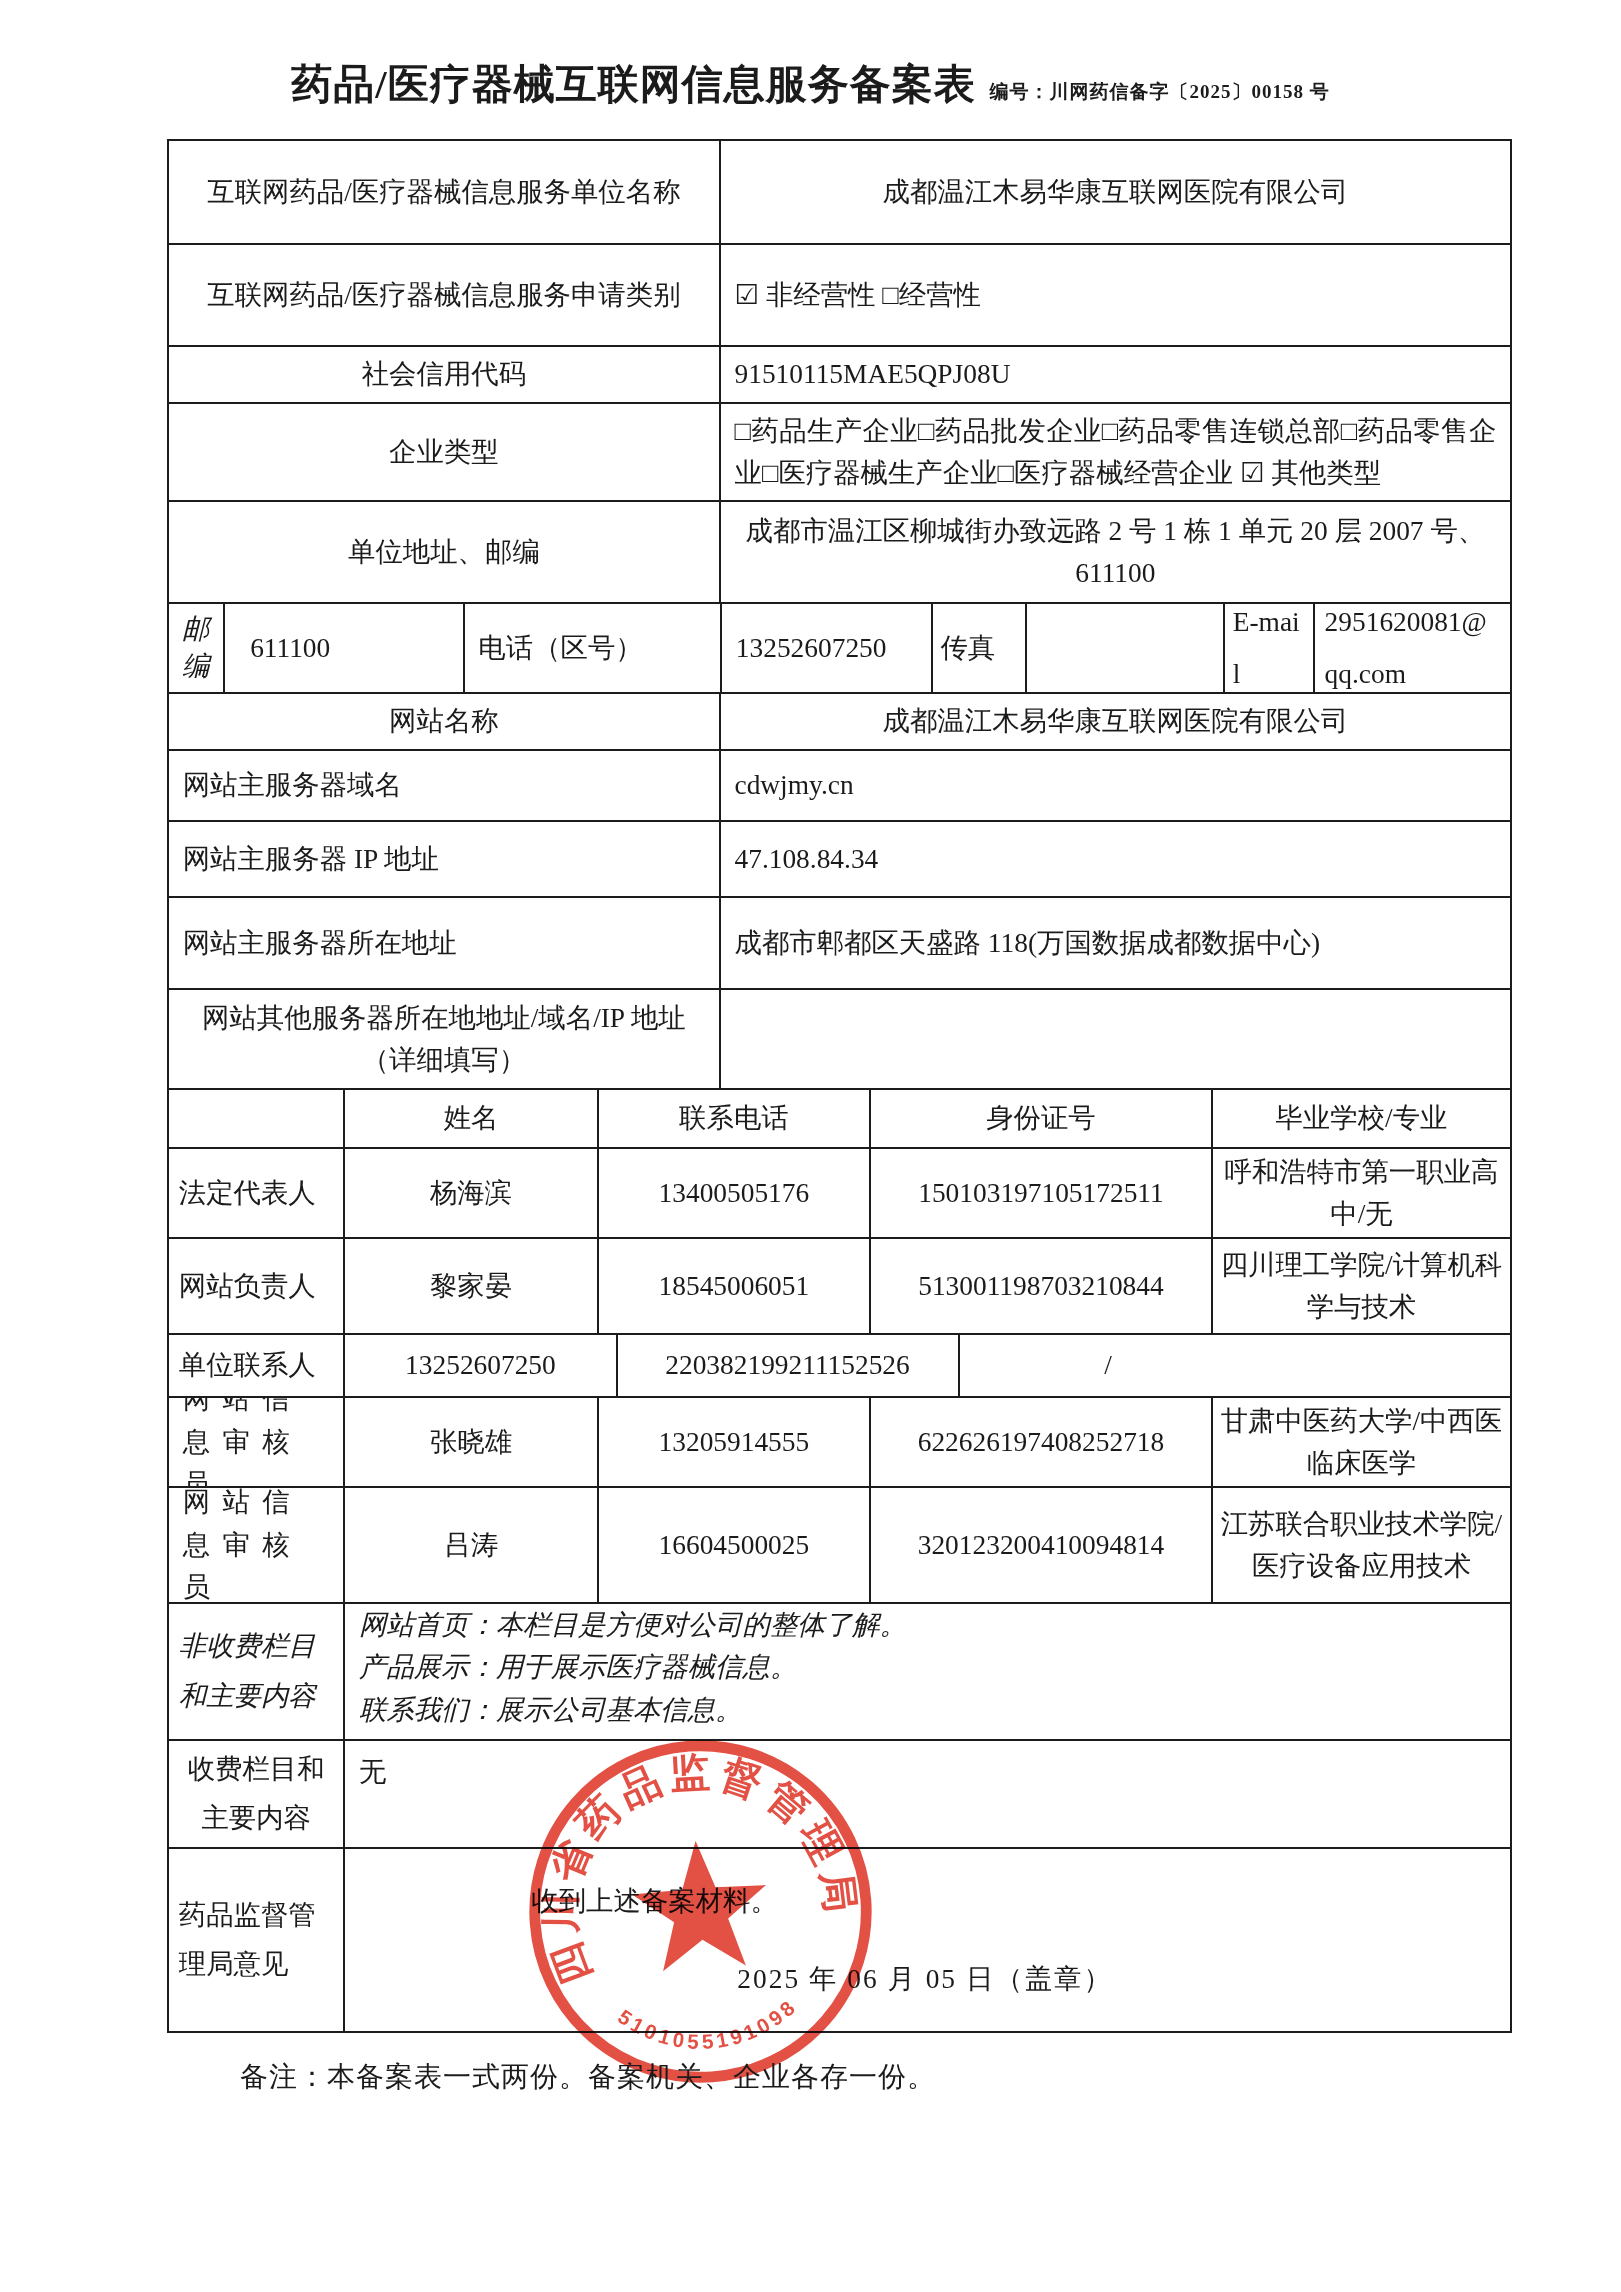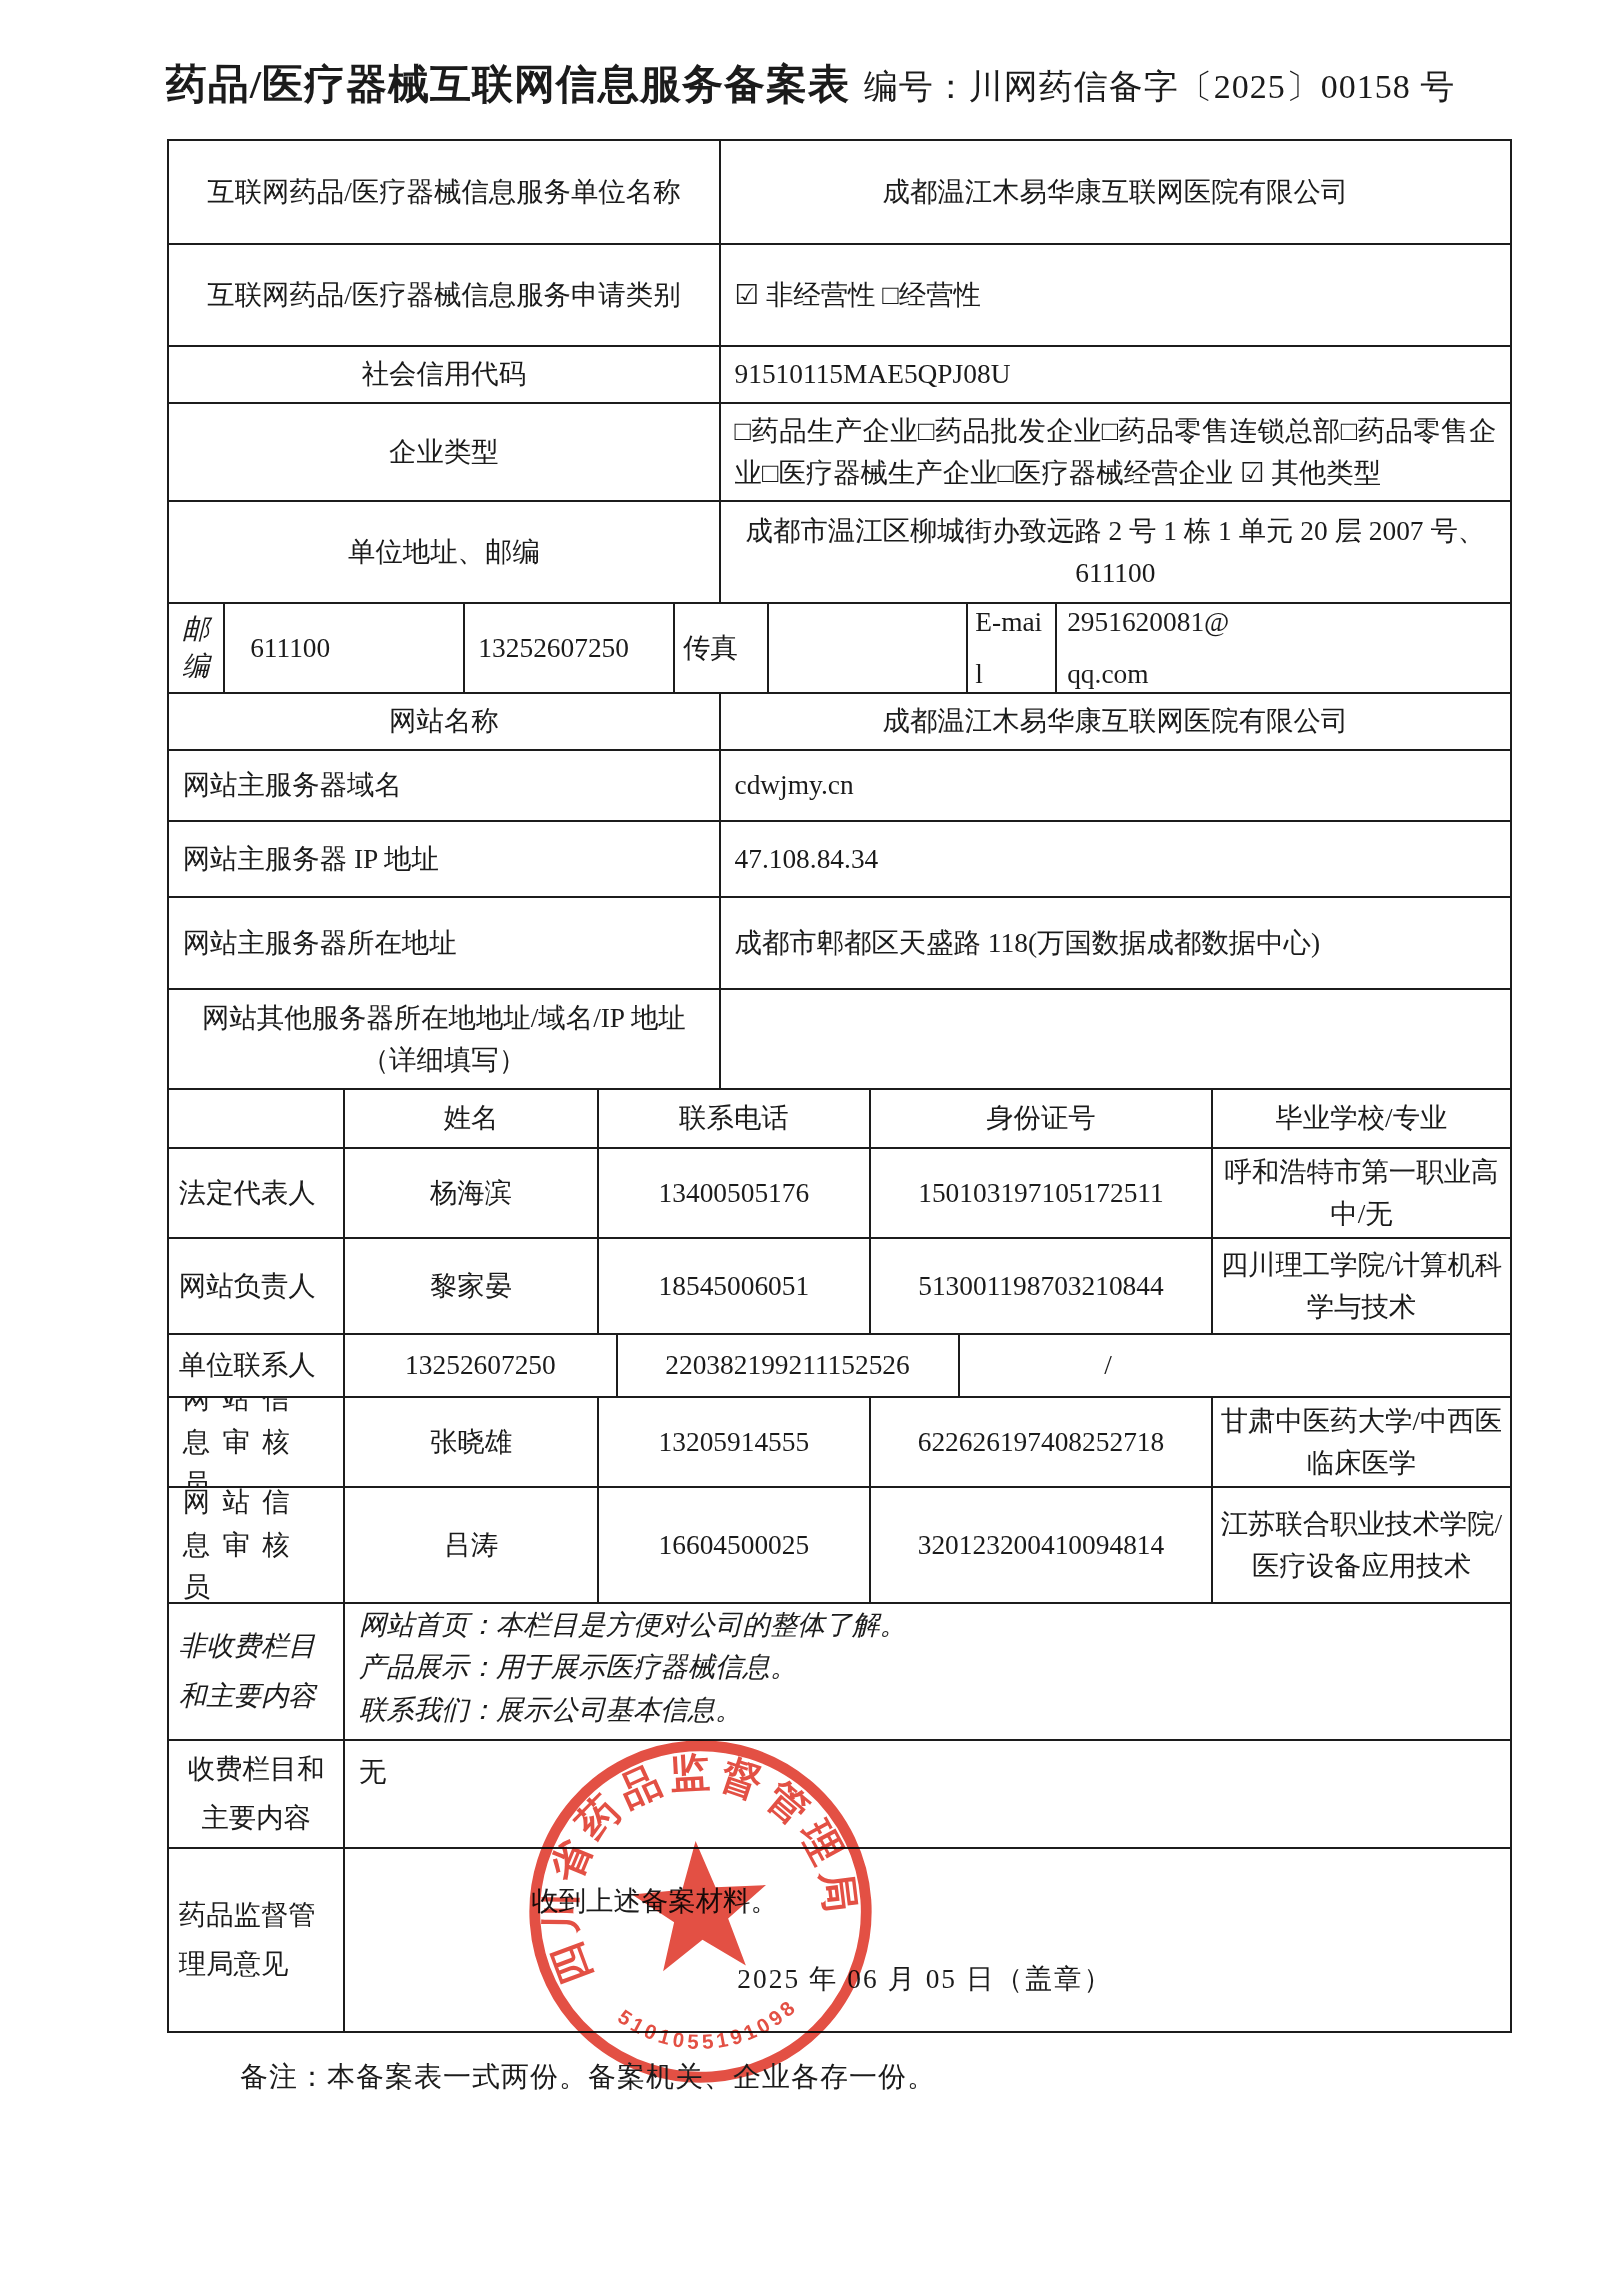--- a/index.html
+++ b/index.html
@@ -5,21 +5,21 @@
   html,body{margin:0;padding:0;}
   body{
     width:1621px;height:2293px;background:#ffffff;position:relative;
     font-family:"Liberation Serif","DejaVu Serif",serif;color:#1b1b1b;
     -webkit-font-smoothing:antialiased;overflow:hidden;
   }
   .title-line{
     position:absolute;top:57px;left:0;width:100%;text-align:center;white-space:nowrap;
   }
   .title-main{font-size:41px;font-weight:bold;letter-spacing:1px;}
-  .title-no{font-size:34px;font-weight:normal;margin-left:13.7px;letter-spacing:1px;}
+  .title-no{font-size:19px;font-weight:bold;margin-left:13.7px;letter-spacing:1px;}
 
   .tbl{
     position:absolute;left:167px;top:139px;width:1345px;
     border:2.9px solid #1c1c1c;box-sizing:border-box;background:transparent;
   }
   .row{display:flex;border-top:2.5px solid #1c1c1c;box-sizing:border-box;align-items:stretch;}
   .row:first-child{border-top:none;}
   .c{
     border-left:2px solid #1c1c1c;box-sizing:border-box;
     display:flex;align-items:center;font-size:27.4px;line-height:1.55;
@@ -85,20 +85,21 @@
     <div class="c w-label ctr">单位地址、邮编</div>
     <div class="c w-value ctr col">
       <div>成都市温江区柳城街办致远路 2 号 1 栋 1 单元 20 层 2007 号、</div>
       <div>611100</div>
     </div>
   </div>
 
   <div class="row" style="height:90px;">
     <div class="c m-c0 ctr" style="padding:0 3.9px;line-height:1.35;">邮编</div>
     <div class="c m-c1 lft pad26">611100</div>
+    <div class="c m-c2 lft">电话（区号）</div>
     <div class="c m-c3 lft">13252607250</div>
     <div class="c m-c4 lft" style="padding:0 7.8px;">传真</div>
     <div class="c m-c5 lft"></div>
     <div class="c m-c6 lft brkall" style="padding:0 7.8px;line-height:1.9;">E-mail</div>
     <div class="c m-c7 lft brkall" style="padding:0 9.8px;line-height:1.9;">2951620081@qq.com</div>
   </div>
 
   <div class="row" style="height:57px;">
     <div class="c w-label ctr">网站名称</div>
     <div class="c w-value ctr">成都温江木易华康互联网医院有限公司</div>

